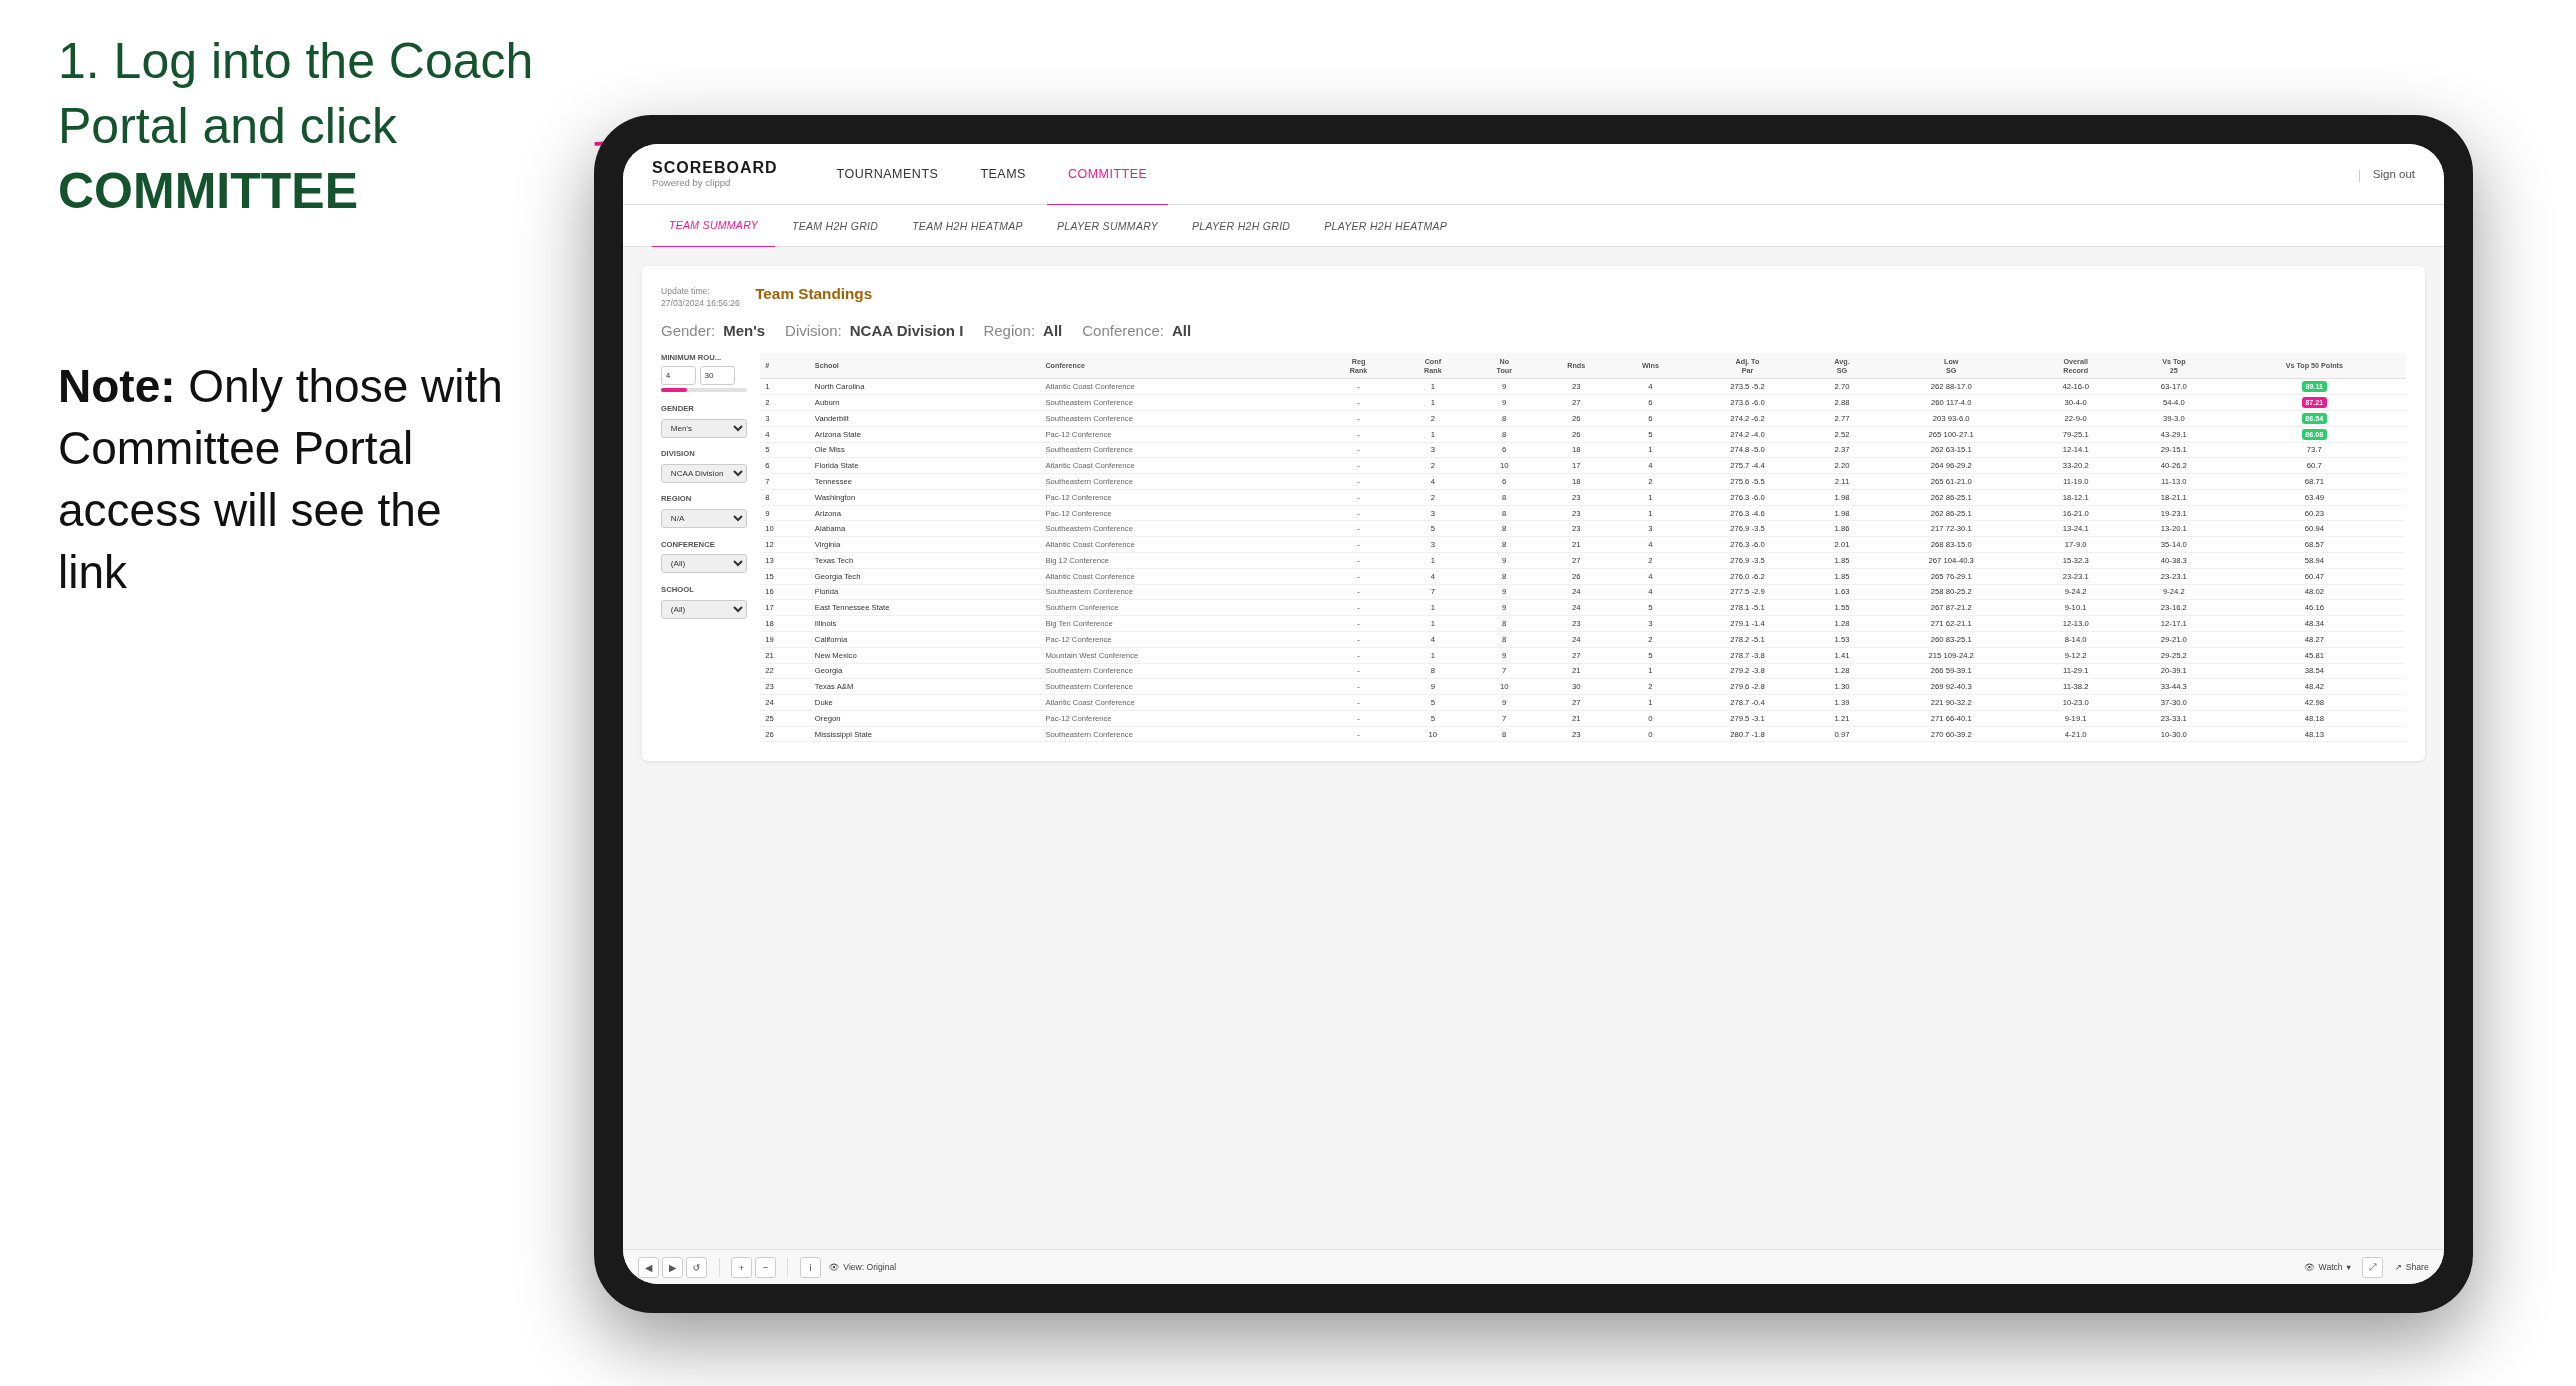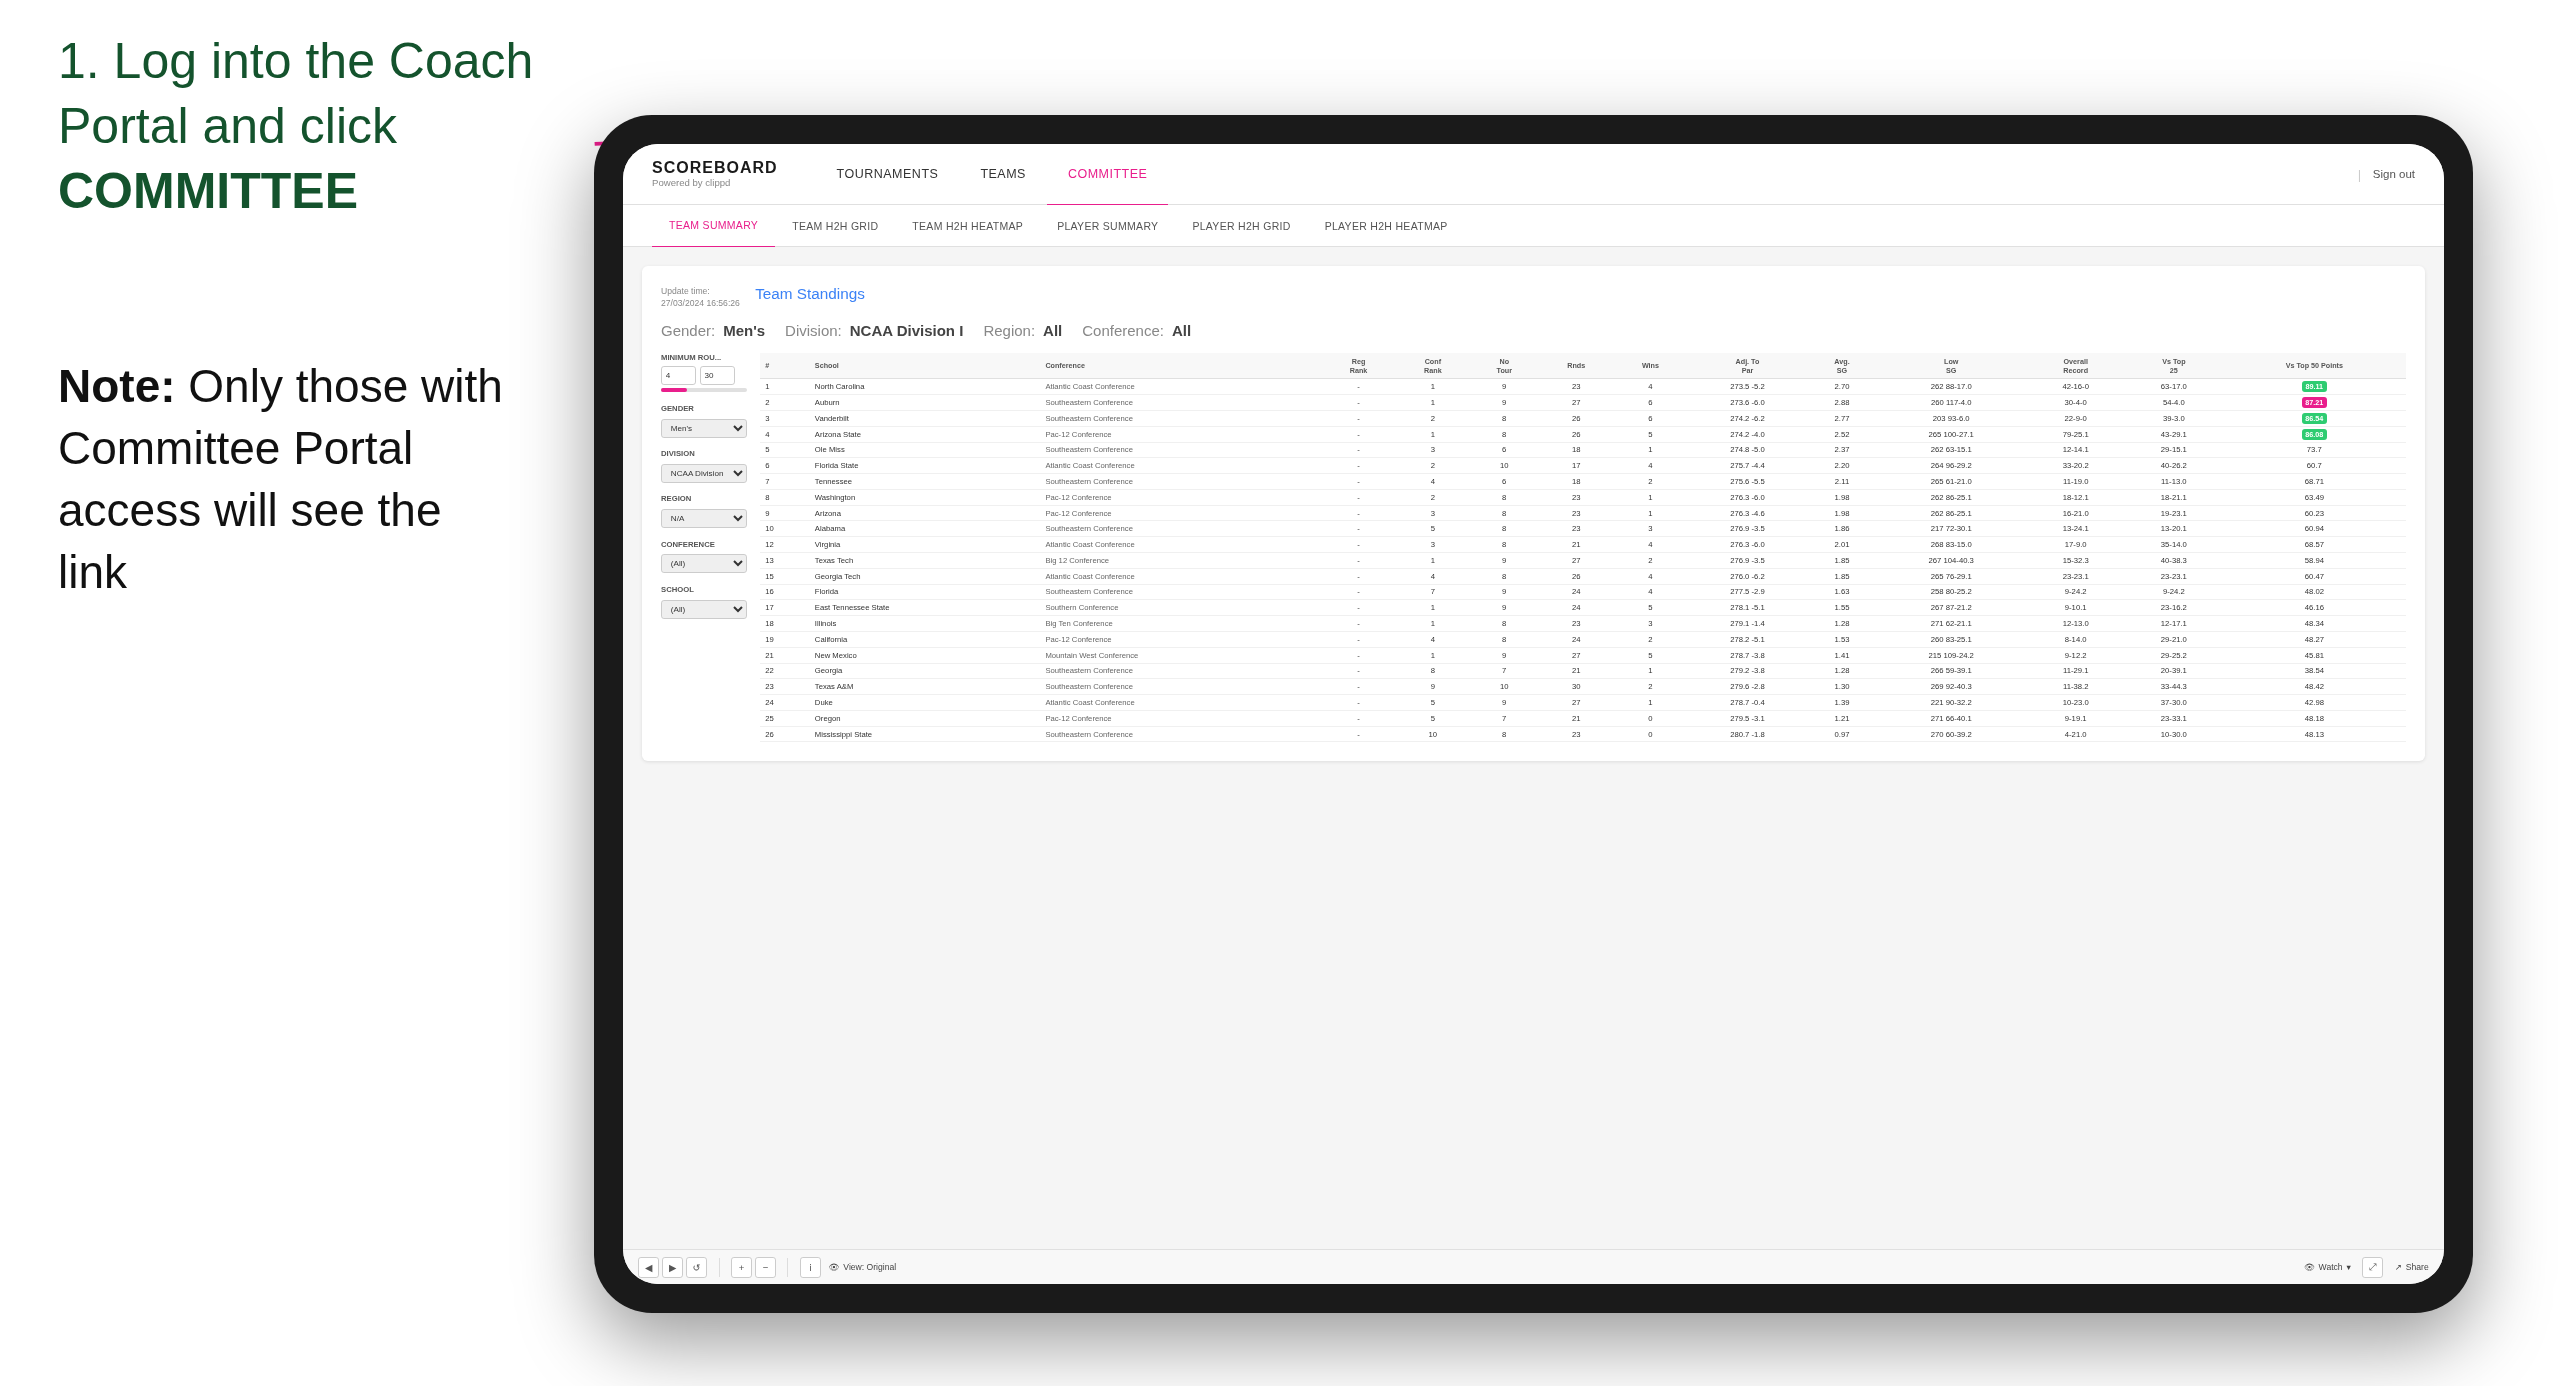--- a/index.html
+++ b/index.html
@@ -154,20 +154,21 @@
       padding: 0 17px;
       height: 42px;
       display: flex;
       align-items: center;
       font-size: 10.5px;
       color: #555;
       cursor: pointer;
       letter-spacing: 0.3px;
       font-weight: 500;
       text-transform: uppercase;
+      font-style: italic;
     }
     .sub-nav-item.active {
       color: #e91e8c;
       border-bottom: 1.9px solid #e91e8c;
     }
 
     
     .content-area {
       flex: 1;
       background: #f5f5f5;
@@ -186,22 +187,22 @@
       margin-bottom: 13.4px;
     }
     .update-time {
       font-size: 8.6px;
       color: #888;
       line-height: 1.4;
       min-width: 77px;
     }
     .card-title {
       font-size: 15.3px;
-      font-weight: 400;
-      color: #3b82f6;
+      font-weight: 700;
+      color: #a16207;
       margin-left: 15.3px;
     }
     .filter-row {
       display: flex;
       gap: 20px;
       margin-bottom: 13.4px;
       font-size: 15px;
       color: #444;
       align-items: center;
     }

